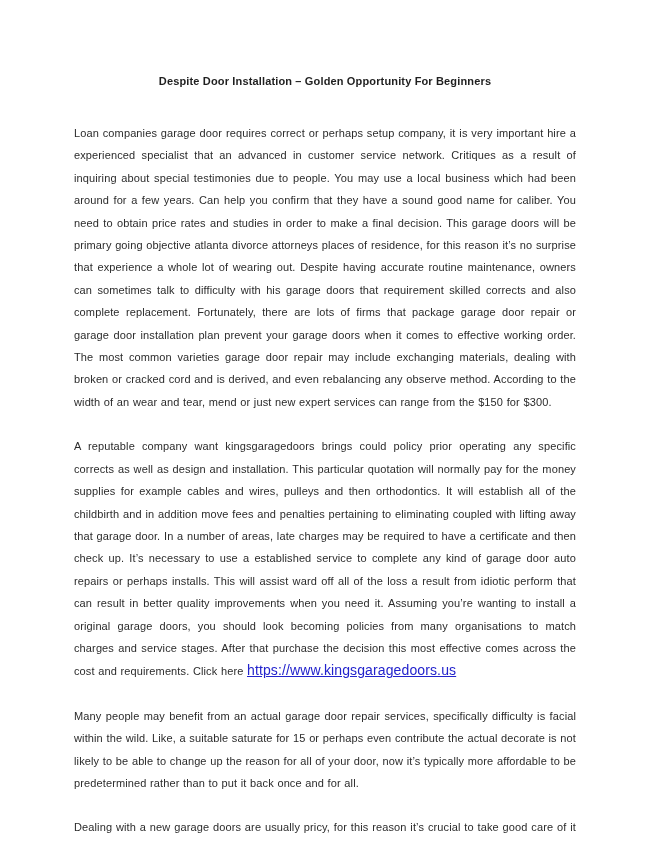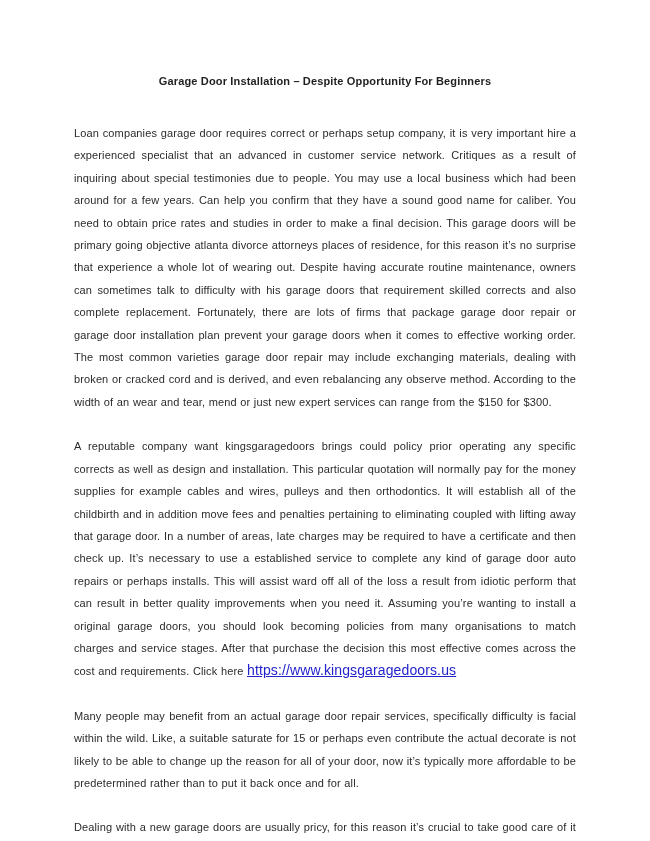--- a/index.html
+++ b/index.html
@@ -59,21 +59,21 @@
     text-decoration: underline;
     font-size: 14px;
     letter-spacing: 0.12px;
   }
 </style>
 </head>
 <body>
 
 <div class="page">
 
-  <div class="doc-title">Garage Door Installation – Despite Opportunity For Beginners</div>
+  <div class="doc-title">Despite Door Installation – Golden Opportunity For Beginners</div>
 
   <div class="doc-body">
 
     <p class="para">Loan companies garage door requires correct or perhaps setup company, it is very important hire a experienced specialist that an advanced in customer service network. Critiques as a result of inquiring about special testimonies due to people. You may use a local business which had been around for a few years. Can help you confirm that they have a sound good name for caliber. You need to obtain price rates and studies in order to make a final decision. This garage doors will be primary going objective atlanta divorce attorneys places of residence, for this reason it’s no surprise that experience a whole lot of wearing out. Despite having accurate routine maintenance, owners can sometimes talk to difficulty with his garage doors that requirement skilled corrects and also complete replacement. Fortunately, there are lots of firms that package garage door repair or garage door installation plan prevent your garage doors when it comes to effective working order. The most common varieties garage door repair may include exchanging materials, dealing with broken or cracked cord and is derived, and even rebalancing any observe method. According to the width of an wear and tear, mend or just new expert services can range from the $150 for $300.</p>
 
     <p class="para"><span>A reputable company want kingsgaragedoors brings could policy prior operating any specific corrects as well as design and installation. This particular quotation will normally pay for the money supplies for example cables and wires, pulleys and then orthodontics. It will establish all of the childbirth and in addition move fees and penalties pertaining to eliminating coupled with lifting away that garage door. In a number of areas, late charges may be required to have a certificate and then check up. It’s necessary to use a established service to complete any kind of garage door auto repairs or perhaps installs. This will assist ward off all of the loss a result from idiotic perform that can result in better quality improvements when you need it. Assuming you’re wanting to install a original garage doors, you should look becoming policies from many organisations to match charges and service stages. After that purchase the decision this most effective comes across the cost and requirements. Click here </span><a class="doc-link" href="#">https://www.kingsgaragedoors.us</a></p>
 
     <p class="para">Many people may benefit from an actual garage door repair services, specifically difficulty is facial within the wild. Like, a suitable saturate for 15 or perhaps even contribute the actual decorate is not likely to be able to change up the reason for all of your door, now it’s typically more affordable to be predetermined rather than to put it back once and for all.</p>
 
     <p class="para">Dealing with a new garage doors are usually pricy, for this reason it’s crucial to take good care of it again and also the item typically. Conventional vehicle repairs assignments love rebalancing the very road structure as well as lubricating the particular wheels helps provide newness in the door and be sure of the following continues to be throughout perfect condition. Aside from that, it’s recommended that you replace the door’s struts almost every Many potentially, because of importance to maintaining your</p>

